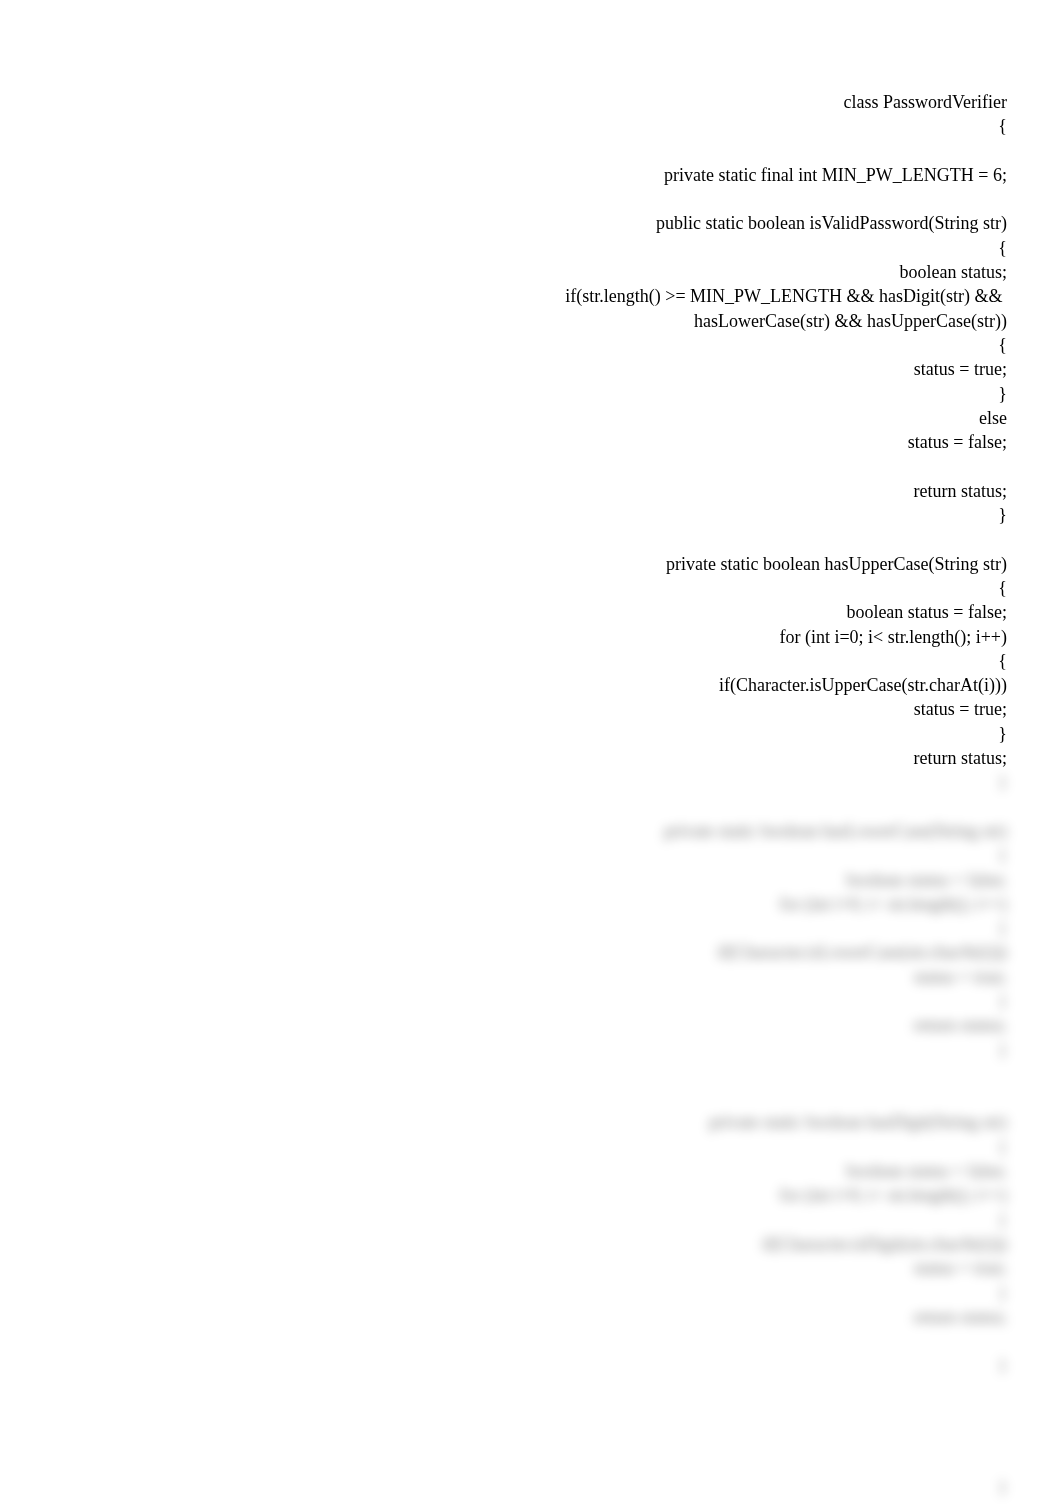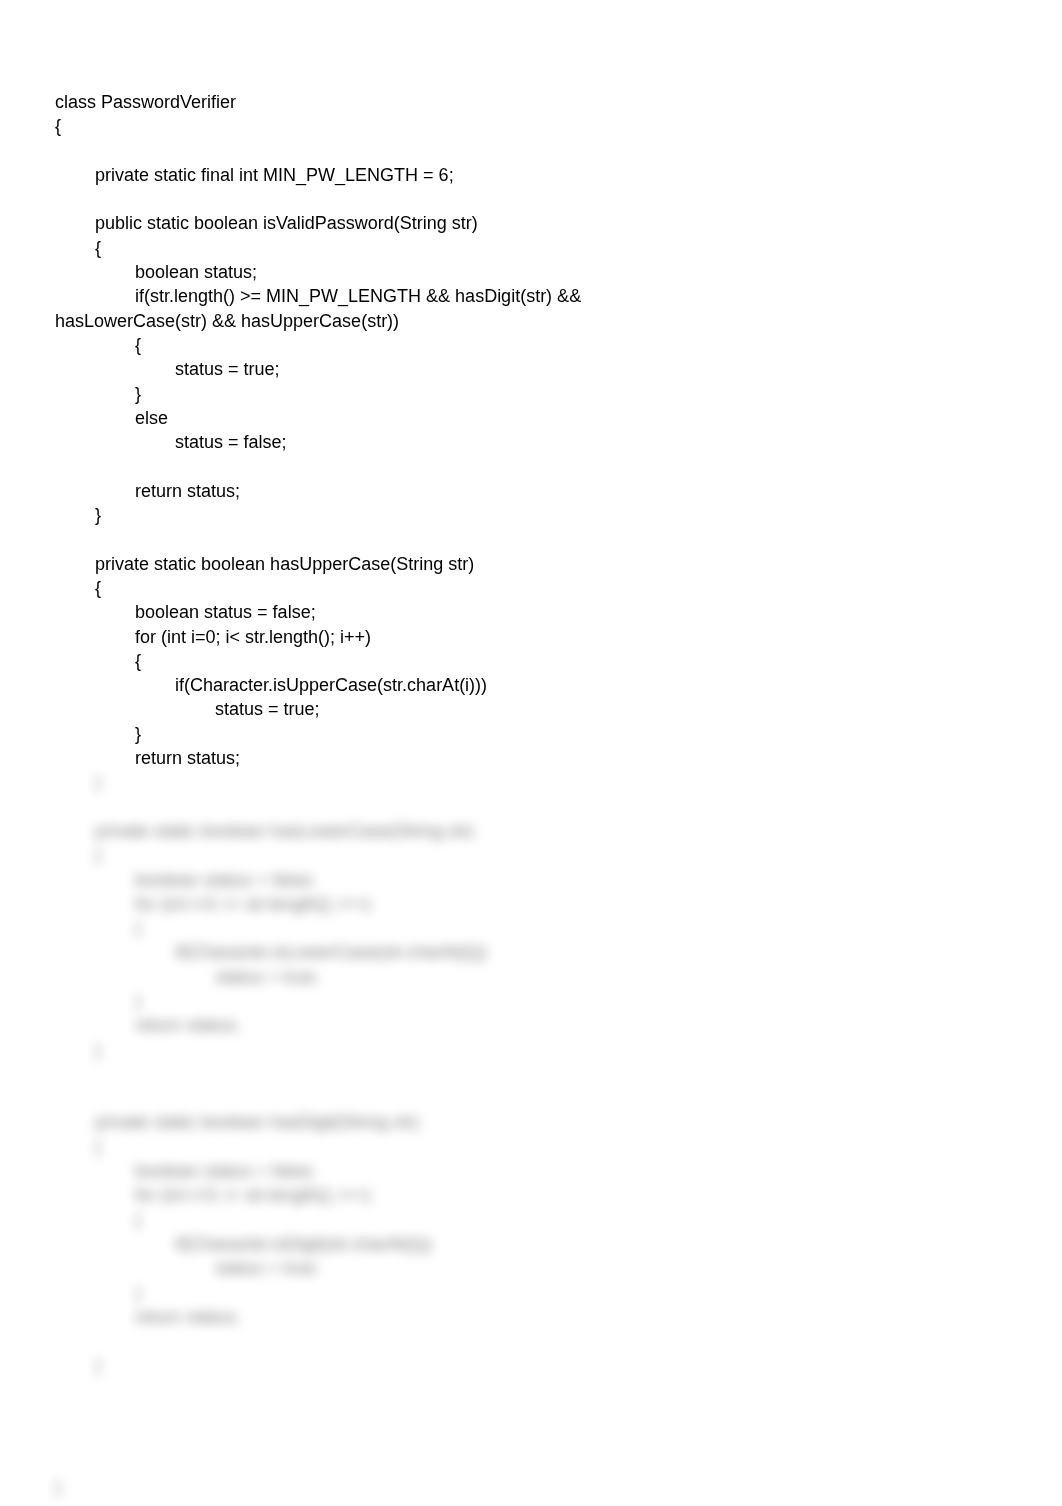--- a/index.html
+++ b/index.html
@@ -11,24 +11,25 @@
   body {
     font-family: "Times New Roman", Times, serif;
     font-size: 18px;
     color: #000000;
     line-height: 1.35;
     padding: 90px 55px 60px 55px;
     box-sizing: border-box;
     position: relative;
   }
   pre.code {
-    font-family: Liberation Sans, sans-serif;
+    font-family: Liberation Serif, serif;
     white-space: pre;
     margin: 0;
     tab-size: 8;
+    text-align: right;
   }
   .blurred {
     filter: blur(6px);
     opacity: 0.55;
     user-select: none;
   }
 </style>
 </head>
 <body>
 

